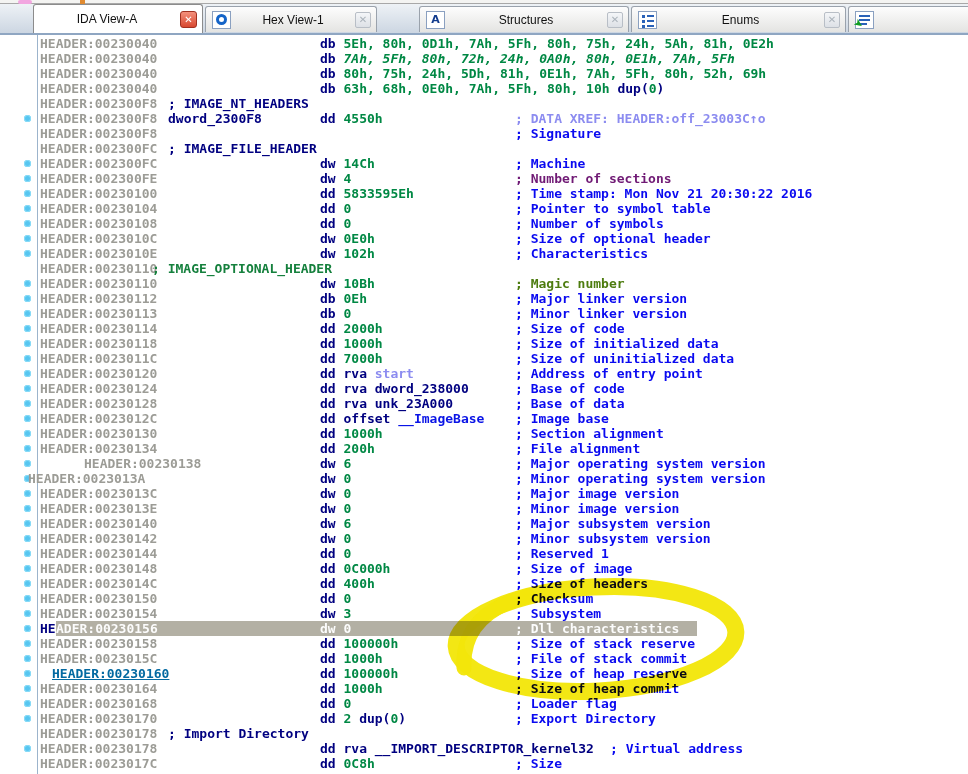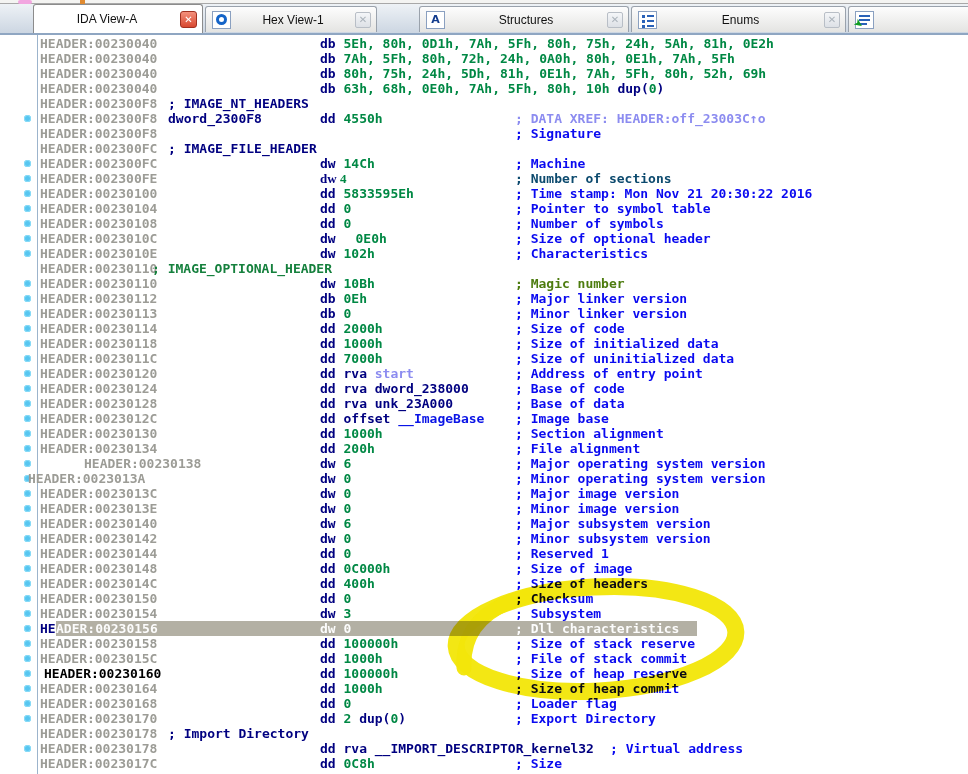--- a/index.html
+++ b/index.html
@@ -129,33 +129,33 @@
     </div>
     <span class="tab-label" style="text-align:right;padding-right:2px;">Imp</span>
   </div>
 </div>
 
 <div id="content-border-top"></div>
 <div id="listing-border-left"></div>
 
 <div id="listing">
     <div class="line"><span style="left: 40px; color: rgb(156, 156, 150);">HEADER:00230040</span><span style="left: 320px;"><span style="position: static; color: rgb(0, 0, 128);">db </span><span style="position: static; color: rgb(0, 136, 68);">5Eh, 80h, 0D1h, 7Ah, 5Fh, 80h, 75h, 24h, 5Ah, 81h, 0E2h</span></span></div>
-    <div class="line"><span style="left: 40px; color: rgb(156, 156, 150);">HEADER:00230040</span><span style="left: 320px;"><span style="position: static; color: rgb(0, 0, 128);">db </span><span style="position: static; color: rgb(0, 136, 68);">7Ah, 5Fh, 80h, 72h, 24h, 0A0h, 80h, 0E1h, 7Ah, 5Fh</span></span></div>
+    <div class="line"><span style="left: 40px; color: rgb(156, 156, 150);">HEADER:00230040</span><span style="left: 320px;"><span style="position: static; color: rgb(0, 0, 128);">db </span><span style="position: static; color: rgb(0, 136, 68); font-style: italic;">7Ah, 5Fh, 80h, 72h, 24h, 0A0h, 80h, 0E1h, 7Ah, 5Fh</span></span></div>
     <div class="line"><span style="left: 40px; color: rgb(156, 156, 150);">HEADER:00230040</span><span style="left: 320px;"><span style="position: static; color: rgb(0, 0, 128);">db </span><span style="position: static; color: rgb(0, 136, 68);">80h, 75h, 24h, 5Dh, 81h, 0E1h, 7Ah, 5Fh, 80h, 52h, 69h</span></span></div>
     <div class="line"><span style="left: 40px; color: rgb(156, 156, 150);">HEADER:00230040</span><span style="left: 320px;"><span style="position: static; color: rgb(0, 0, 128);">db </span><span style="position: static; color: rgb(0, 136, 68);">63h, 68h, 0E0h, 7Ah, 5Fh, 80h, 10h </span><span style="position: static; color: rgb(0, 0, 128);">dup(</span><span style="position: static; color: rgb(0, 136, 68);">0</span><span style="position: static; color: rgb(0, 0, 128);">)</span></span></div>
     <div class="line"><span style="left: 40px; color: rgb(156, 156, 150);">HEADER:002300F8</span><span style="left: 168px; color: rgb(0, 0, 128);">; IMAGE_NT_HEADERS</span></div>
     <div class="line"><div class="dot"></div><span style="left: 40px; color: rgb(156, 156, 150);">HEADER:002300F8</span><span style="left: 168px; color: rgb(0, 0, 128);">dword_2300F8</span><span style="left: 320px;"><span style="position: static; color: rgb(0, 0, 128);">dd </span><span style="position: static; color: rgb(0, 136, 68);">4550h</span></span><span style="left: 515px; color: rgb(140, 140, 240);">; DATA XREF: HEADER:off_23003C↑o</span></div>
     <div class="line"><span style="left: 40px; color: rgb(156, 156, 150);">HEADER:002300F8</span><span style="left: 515px; color: rgb(10, 10, 240);">; Signature</span></div>
     <div class="line"><span style="left: 40px; color: rgb(156, 156, 150);">HEADER:002300FC</span><span style="left: 168px; color: rgb(0, 0, 128);">; IMAGE_FILE_HEADER</span></div>
     <div class="line"><div class="dot"></div><span style="left: 40px; color: rgb(156, 156, 150);">HEADER:002300FC</span><span style="left: 320px;"><span style="position: static; color: rgb(0, 0, 128);">dw </span><span style="position: static; color: rgb(0, 136, 68);">14Ch</span></span><span style="left: 515px; color: rgb(10, 10, 240);">; Machine</span></div>
-    <div class="line"><div class="dot"></div><span style="left: 40px; color: rgb(156, 156, 150);">HEADER:002300FE</span><span style="left: 320px; font-family: Liberation Serif, serif;"><span style="position: static; color: rgb(0, 0, 128);">dw </span><span style="position: static; color: rgb(0, 136, 68);">4</span></span><span style="left: 515px; color: #0c4a6e;">; Number of sections</span></div>
+    <div class="line"><div class="dot"></div><span style="left: 40px; color: rgb(156, 156, 150);">HEADER:002300FE</span><span style="left: 320px;"><span style="position: static; color: rgb(0, 0, 128);">dw </span><span style="position: static; color: rgb(0, 136, 68);">4</span></span><span style="left: 515px; color: #701a75;">; Number of sections</span></div>
     <div class="line"><div class="dot"></div><span style="left: 40px; color: rgb(156, 156, 150);">HEADER:00230100</span><span style="left: 320px;"><span style="position: static; color: rgb(0, 0, 128);">dd </span><span style="position: static; color: rgb(0, 136, 68);">5833595Eh</span></span><span style="left: 515px; color: rgb(10, 10, 240);">; Time stamp: Mon Nov 21 20:30:22 2016</span></div>
     <div class="line"><div class="dot"></div><span style="left: 40px; color: rgb(156, 156, 150);">HEADER:00230104</span><span style="left: 320px;"><span style="position: static; color: rgb(0, 0, 128);">dd </span><span style="position: static; color: rgb(0, 136, 68);">0</span></span><span style="left: 515px; color: rgb(10, 10, 240);">; Pointer to symbol table</span></div>
     <div class="line"><div class="dot"></div><span style="left: 40px; color: rgb(156, 156, 150);">HEADER:00230108</span><span style="left: 320px;"><span style="position: static; color: rgb(0, 0, 128);">dd </span><span style="position: static; color: rgb(0, 136, 68);">0</span></span><span style="left: 515px; color: rgb(10, 10, 240);">; Number of symbols</span></div>
-    <div class="line"><div class="dot"></div><span style="left: 40px; color: rgb(156, 156, 150);">HEADER:0023010C</span><span style="left: 320px;"><span style="position: static; color: rgb(0, 0, 128);">dw </span><span style="position: static; color: rgb(0, 136, 68); margin-left: 12px;">0E0h</span></span><span style="left: 515px; color: rgb(10, 10, 240);">; Size of optional header</span></div>
+    <div class="line"><div class="dot"></div><span style="left: 40px; color: rgb(156, 156, 150);">HEADER:0023010C</span><span style="left: 320px;"><span style="position: static; color: rgb(0, 0, 128);">dw </span><span style="position: static; color: rgb(0, 136, 68);">0E0h</span></span><span style="left: 515px; color: rgb(10, 10, 240);">; Size of optional header</span></div>
     <div class="line"><div class="dot"></div><span style="left: 40px; color: rgb(156, 156, 150);">HEADER:0023010E</span><span style="left: 320px;"><span style="position: static; color: rgb(0, 0, 128);">dw </span><span style="position: static; color: rgb(0, 136, 68);">102h</span></span><span style="left: 515px; color: rgb(10, 10, 240);">; Characteristics</span></div>
     <div class="line"><span style="left: 40px; color: rgb(156, 156, 150);">HEADER:00230110</span><span style="left: 152px; color: #15803d; text-align: center;">; IMAGE_OPTIONAL_HEADER</span></div>
     <div class="line"><div class="dot"></div><span style="left: 40px; color: rgb(156, 156, 150);">HEADER:00230110</span><span style="left: 320px;"><span style="position: static; color: rgb(0, 0, 128);">dw </span><span style="position: static; color: rgb(0, 136, 68);">10Bh</span></span><span style="left: 515px; color: #4d7c0f;">; Magic number</span></div>
     <div class="line"><div class="dot"></div><span style="left: 40px; color: rgb(156, 156, 150);">HEADER:00230112</span><span style="left: 320px;"><span style="position: static; color: rgb(0, 0, 128);">db </span><span style="position: static; color: rgb(0, 136, 68);">0Eh</span></span><span style="left: 515px; color: rgb(10, 10, 240);">; Major linker version</span></div>
     <div class="line"><div class="dot"></div><span style="left: 40px; color: rgb(156, 156, 150);">HEADER:00230113</span><span style="left: 320px;"><span style="position: static; color: rgb(0, 0, 128);">db </span><span style="position: static; color: rgb(0, 136, 68);">0</span></span><span style="left: 515px; color: rgb(10, 10, 240);">; Minor linker version</span></div>
     <div class="line"><div class="dot"></div><span style="left: 40px; color: rgb(156, 156, 150);">HEADER:00230114</span><span style="left: 320px;"><span style="position: static; color: rgb(0, 0, 128);">dd </span><span style="position: static; color: rgb(0, 136, 68);">2000h</span></span><span style="left: 515px; color: rgb(10, 10, 240);">; Size of code</span></div>
     <div class="line"><div class="dot"></div><span style="left: 40px; color: rgb(156, 156, 150);">HEADER:00230118</span><span style="left: 320px;"><span style="position: static; color: rgb(0, 0, 128);">dd </span><span style="position: static; color: rgb(0, 136, 68);">1000h</span></span><span style="left: 515px; color: rgb(10, 10, 240);">; Size of initialized data</span></div>
     <div class="line"><div class="dot"></div><span style="left: 40px; color: rgb(156, 156, 150);">HEADER:0023011C</span><span style="left: 320px;"><span style="position: static; color: rgb(0, 0, 128);">dd </span><span style="position: static; color: rgb(0, 136, 68);">7000h</span></span><span style="left: 515px; color: rgb(10, 10, 240);">; Size of uninitialized data</span></div>
     <div class="line"><div class="dot"></div><span style="left: 40px; color: rgb(156, 156, 150);">HEADER:00230120</span><span style="left: 320px;"><span style="position: static; color: rgb(0, 0, 128);">dd </span><span style="position: static; color: rgb(0, 0, 128);">rva </span><span style="position: static; color: rgb(140, 140, 240);">start</span></span><span style="left: 515px; color: rgb(10, 10, 240);">; Address of entry point</span></div>
     <div class="line"><div class="dot"></div><span style="left: 40px; color: rgb(156, 156, 150);">HEADER:00230124</span><span style="left: 320px;"><span style="position: static; color: rgb(0, 0, 128);">dd </span><span style="position: static; color: rgb(0, 0, 128);">rva </span><span style="position: static; color: rgb(0, 0, 128);">dword_238000</span></span><span style="left: 515px; color: rgb(10, 10, 240);">; Base of code</span></div>
@@ -170,21 +170,21 @@
     <div class="line"><div class="dot"></div><span style="left: 40px; color: rgb(156, 156, 150);">HEADER:00230140</span><span style="left: 320px;"><span style="position: static; color: rgb(0, 0, 128);">dw </span><span style="position: static; color: rgb(0, 136, 68);">6</span></span><span style="left: 515px; color: rgb(10, 10, 240);">; Major subsystem version</span></div>
     <div class="line"><div class="dot"></div><span style="left: 40px; color: rgb(156, 156, 150);">HEADER:00230142</span><span style="left: 320px;"><span style="position: static; color: rgb(0, 0, 128);">dw </span><span style="position: static; color: rgb(0, 136, 68);">0</span></span><span style="left: 515px; color: rgb(10, 10, 240);">; Minor subsystem version</span></div>
     <div class="line"><div class="dot"></div><span style="left: 40px; color: rgb(156, 156, 150);">HEADER:00230144</span><span style="left: 320px;"><span style="position: static; color: rgb(0, 0, 128);">dd </span><span style="position: static; color: rgb(0, 136, 68);">0</span></span><span style="left: 515px; color: rgb(10, 10, 240);">; Reserved 1</span></div>
     <div class="line"><div class="dot"></div><span style="left: 40px; color: rgb(156, 156, 150);">HEADER:00230148</span><span style="left: 320px;"><span style="position: static; color: rgb(0, 0, 128);">dd </span><span style="position: static; color: rgb(0, 136, 68);">0C000h</span></span><span style="left: 515px; color: rgb(10, 10, 240);">; Size of image</span></div>
     <div class="line"><div class="dot"></div><span style="left: 40px; color: rgb(156, 156, 150);">HEADER:0023014C</span><span style="left: 320px;"><span style="position: static; color: rgb(0, 0, 128);">dd </span><span style="position: static; color: rgb(0, 136, 68);">400h</span></span><span style="left: 515px; color: rgb(10, 10, 240);">; Size of headers</span></div>
     <div class="line"><div class="dot"></div><span style="left: 40px; color: rgb(156, 156, 150);">HEADER:00230150</span><span style="left: 320px;"><span style="position: static; color: rgb(0, 0, 128);">dd </span><span style="position: static; color: rgb(0, 136, 68);">0</span></span><span style="left: 515px; color: rgb(10, 10, 240);">; Checksum</span></div>
     <div class="line"><div class="dot"></div><span style="left: 40px; color: rgb(156, 156, 150); text-align: center;">HEADER:00230154</span><span style="left: 320px;"><span style="position: static; color: rgb(0, 0, 128);">dw </span><span style="position: static; color: rgb(0, 136, 68);">3</span></span><span style="left: 515px; color: rgb(10, 10, 240);">; Subsystem</span></div>
     <div class="line"><div class="selbar"></div><div class="dot"></div><span style="left: 40px; color: rgb(0, 0, 128);">HE</span><span style="left: 56px; color: rgb(252, 252, 252);">ADER:00230156</span><span style="left: 320px;"><span style="position: static; color: rgb(252, 252, 252);">dw </span><span style="position: static; color: rgb(252, 252, 252);">0</span></span><span style="left: 515px; color: rgb(252, 252, 252);">; Dll characteristics</span></div>
     <div class="line"><div class="dot"></div><span style="left: 40px; color: rgb(156, 156, 150);">HEADER:00230158</span><span style="left: 320px;"><span style="position: static; color: rgb(0, 0, 128);">dd </span><span style="position: static; color: rgb(0, 136, 68);">100000h</span></span><span style="left: 515px; color: rgb(10, 10, 240);">; Size of stack reserve</span></div>
     <div class="line"><div class="dot"></div><span style="left: 40px; color: rgb(156, 156, 150);">HEADER:0023015C</span><span style="left: 320px;"><span style="position: static; color: rgb(0, 0, 128);">dd </span><span style="position: static; color: rgb(0, 136, 68);">1000h</span></span><span style="left: 515px; color: rgb(10, 10, 240);">; File of stack commit</span></div>
-    <div class="line"><div class="dot"></div><span style="left: 44px; color: #000000;">HEADER:00230160</span><span style="left: 320px;"><span style="position: static; color: rgb(0, 0, 128);">dd </span><span style="position: static; color: rgb(0, 136, 68);">100000h</span></span><span style="left: 515px; color: rgb(10, 10, 240);">; Size of heap reserve</span></div>
+    <div class="line"><div class="dot"></div><span style="left: 52px; color: #0369a1; text-decoration: underline;">HEADER:00230160</span><span style="left: 320px;"><span style="position: static; color: rgb(0, 0, 128);">dd </span><span style="position: static; color: rgb(0, 136, 68);">100000h</span></span><span style="left: 515px; color: rgb(10, 10, 240);">; Size of heap reserve</span></div>
     <div class="line"><div class="dot"></div><span style="left: 40px; color: rgb(156, 156, 150);">HEADER:00230164</span><span style="left: 320px;"><span style="position: static; color: rgb(0, 0, 128);">dd </span><span style="position: static; color: rgb(0, 136, 68);">1000h</span></span><span style="left: 515px; color: rgb(10, 10, 240);">; Size of heap commit</span></div>
     <div class="line"><div class="dot"></div><span style="left: 40px; color: rgb(156, 156, 150);">HEADER:00230168</span><span style="left: 320px;"><span style="position: static; color: rgb(0, 0, 128);">dd </span><span style="position: static; color: rgb(0, 136, 68);">0</span></span><span style="left: 515px; color: rgb(10, 10, 240);">; Loader flag</span></div>
     <div class="line"><div class="dot"></div><span style="left: 40px; color: rgb(156, 156, 150);">HEADER:00230170</span><span style="left: 320px;"><span style="position: static; color: rgb(0, 0, 128);">dd </span><span style="position: static; color: rgb(0, 136, 68);">2 </span><span style="position: static; color: rgb(0, 0, 128);">dup(</span><span style="position: static; color: rgb(0, 136, 68);">0</span><span style="position: static; color: rgb(0, 0, 128);">)</span></span><span style="left: 515px; color: rgb(10, 10, 240);">; Export Directory</span></div>
     <div class="line"><span style="left: 40px; color: rgb(156, 156, 150);">HEADER:00230178</span><span style="left: 168px; color: rgb(0, 0, 128);">; Import Directory</span></div>
     <div class="line"><div class="dot"></div><span style="left: 40px; color: rgb(156, 156, 150);">HEADER:00230178</span><span style="left: 320px;"><span style="position: static; color: rgb(0, 0, 128);">dd </span><span style="position: static; color: rgb(0, 0, 128);">rva </span><span style="position: static; color: rgb(0, 0, 128);">__IMPORT_DESCRIPTOR_kernel32</span></span><span style="left: 610px; color: rgb(10, 10, 240);">; Virtual address</span></div>
     <div class="line"><span style="left: 40px; color: rgb(156, 156, 150);">HEADER:0023017C</span><span style="left: 320px;"><span style="position: static; color: rgb(0, 0, 128);">dd </span><span style="position: static; color: rgb(0, 136, 68);">0C8h</span></span><span style="left: 515px; color: rgb(10, 10, 240);">; Size</span></div>
   </div>
 
 <svg id="annot" width="968" height="774">
   <ellipse cx="596" cy="639" rx="140" ry="52" fill="none" stroke="#f2e60a" stroke-width="17" opacity="0.96" transform="rotate(-3 596 639)"></ellipse>

